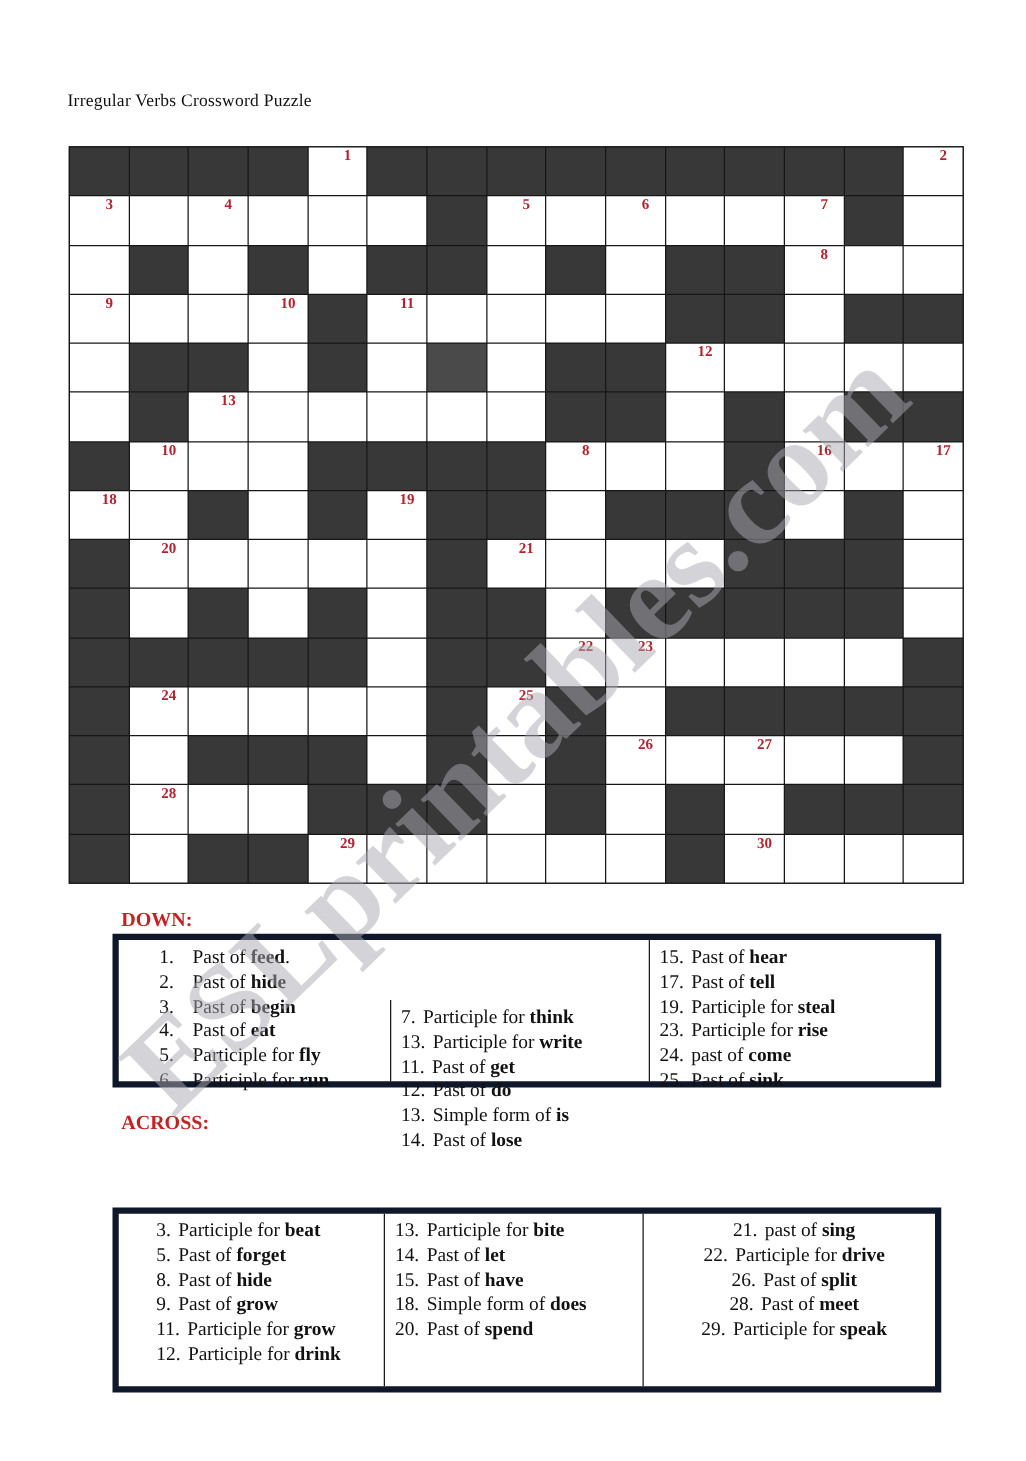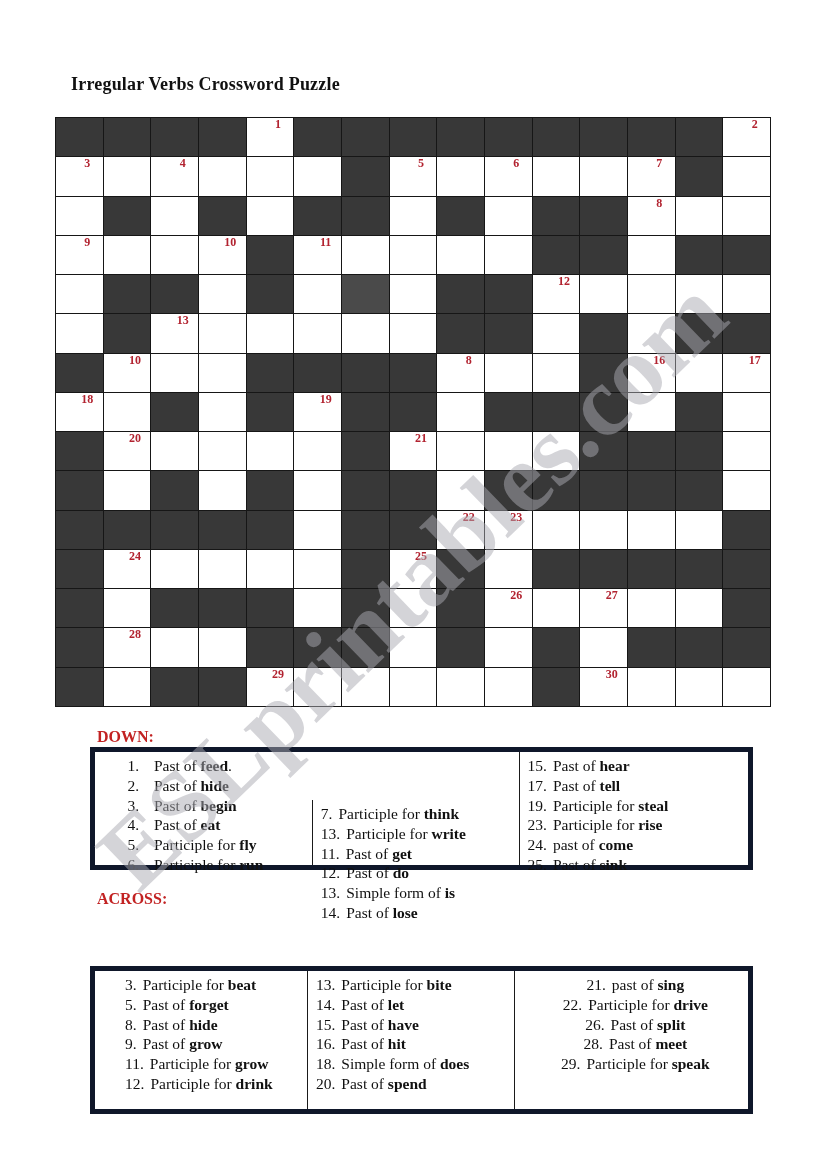--- a/index.html
+++ b/index.html
@@ -1,19 +1,19 @@
 <!DOCTYPE html>
 <html><head>
 <meta charset="utf-8">
 <style>
   html,body{margin:0;padding:0;background:#ffffff;}
   #page{position:relative;width:821px;height:1169px;background:#ffffff;overflow:hidden;
         font-family:"Liberation Serif","DejaVu Serif",serif;color:#111;}
 
-  .page-title{position:absolute;left:71px;top:74px;font-size:18px;letter-spacing:.2px;font-weight:bold;}
+  .page-title{position:absolute;left:54px;top:74px;font-size:14px;letter-spacing:.2px;}
 
   
   #grid{position:absolute;left:55px;top:117px;width:714px;height:588px;
         display:grid;grid-template-columns:repeat(15,1fr);grid-template-rows:repeat(15,1fr);
         background:var(--line,#161616);border:1px solid var(--line,#161616);gap:1px;}
   .cell{position:relative;}
   .cell.w{background:#ffffff;}
   .cell.b{background:var(--blackcell,#383838);}
   .cell.g{background:var(--graycell,#4a4a4a);}
   .cellnum{position:absolute;top:0px;left:0;right:0;text-align:center;padding-left:16px;
@@ -369,21 +369,20 @@
         <div class="clue"><span class="cnum">5.</span>Past of <b>forget</b></div>
         <div class="clue"><span class="cnum">8.</span>Past of <b>hide</b></div>
         <div class="clue"><span class="cnum">9.</span>Past of <b>grow</b></div>
         <div class="clue"><span class="cnum">11.</span>Participle for <b>grow</b></div>
         <div class="clue"><span class="cnum">12.</span>Participle for <b>drink</b></div>
       </div>
     <div class="ccol" style="width:210px;">
         <div class="clue"><span class="cnum">13.</span>Participle for <b>bite</b></div>
         <div class="clue"><span class="cnum">14.</span>Past of <b>let</b></div>
         <div class="clue"><span class="cnum">15.</span>Past of <b>have</b></div>
-        <div class="clue"><span class="cnum">16.</span>Past of <b>hit</b></div>
         <div class="clue"><span class="cnum">18.</span>Simple form of <b>does</b></div>
         <div class="clue"><span class="cnum">20.</span>Past of <b>spend</b></div>
       </div>
     <div class="ccol" style="width:238px;text-align:center;">
         <div class="clue"><span class="cnum">21.</span>past of <b>sing</b></div>
         <div class="clue"><span class="cnum">22.</span>Participle for <b>drive</b></div>
         <div class="clue"><span class="cnum">26.</span>Past of <b>split</b></div>
         <div class="clue"><span class="cnum">28.</span>Past of <b>meet</b></div>
         <div class="clue"><span class="cnum">29.</span>Participle for <b>speak</b></div>
       </div>

